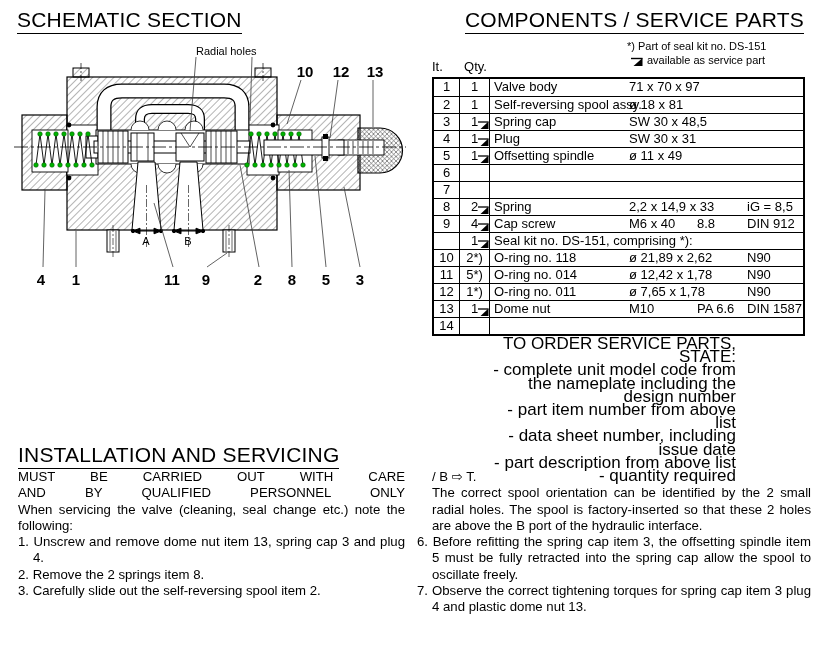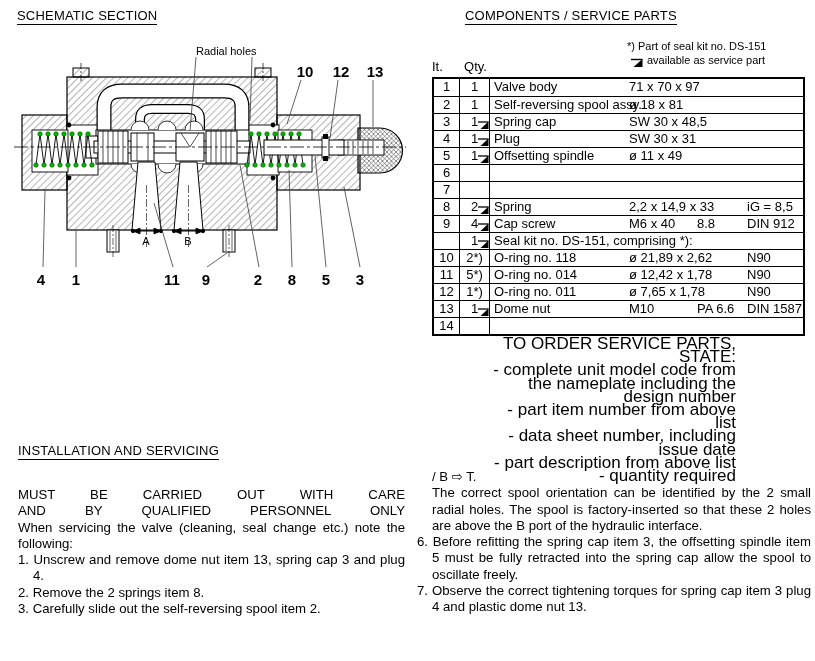--- a/index.html
+++ b/index.html
@@ -1,44 +1,44 @@
 <!DOCTYPE html>
 <html><head>
 <meta charset="utf-8">
 <style>
   html,body{margin:0;padding:0;background:#fff;}
   #page{position:relative;width:815px;height:661px;background:#fff;overflow:hidden;
         font-family:"Liberation Sans","DejaVu Sans",sans-serif;color:#000;}
-  .h1{position:absolute;font-size:13px;letter-spacing:.2px;white-space:nowrap;text-decoration:underline;}
+  .h1{position:absolute;font-size:21px;letter-spacing:.2px;white-space:nowrap;text-decoration:underline;}
   .h1 span{border-bottom:1.5px solid #000;padding-bottom:1px;display:inline-block;}
   
   .thead{position:absolute;left:432px;top:59px;width:373px;display:flex;font-size:13px;}
   .thead .hit{width:28px;}
   .thead .hqty{width:31px;text-align:center;}
   .thead .hdesc{padding-left:5px;margin-top:48px;}
   .ctable{position:absolute;left:432px;top:77px;width:373px;border:2px solid #000;box-sizing:border-box;background:#fff;}
   .trow{display:flex;height:17px;line-height:16px;font-size:13px;box-sizing:border-box;}
   .trow + .trow{border-top:1px solid #000;}
   .c-it{width:26px;border-right:1px solid #000;text-align:center;box-sizing:border-box;}
   .c-qty{width:30px;border-right:1px solid #000;text-align:center;position:relative;box-sizing:border-box;}
   .c-qty .marker{position:absolute;right:0;bottom:1px;}
   .c-rest{flex:1;display:flex;padding-left:4px;overflow:visible;}
   .c-desc{width:135px;white-space:nowrap;flex:none;}
   .c-size{width:68px;white-space:nowrap;flex:none;}
   .c-mid{width:50px;white-space:nowrap;flex:none;}
   .c-extra{flex:1;white-space:nowrap;}
   
   .kitnote{position:absolute;left:627px;top:39px;font-size:11px;line-height:14px;}
-  .kitnote .l2{display:flex;align-items:flex-end;}
+  .kitnote .l2{display:flex;align-items:center;}
   .kitnote .l2 svg{margin:3px 4px 0 4px;}
   .ordernote{position:absolute;left:486px;top:337px;width:250px;font-size:17px;line-height:13.2px;text-align:right;}
   .oitem{padding-left:12px;text-indent:-12px;}
   
   .instcol{position:absolute;top:469px;font-size:13.2px;line-height:16.3px;}
-  #inst-left{left:18px;width:387px;margin-top:18px;}
+  #inst-left{left:18px;width:387px;}
   #inst-right{left:417px;width:394px;}
   .stretch{text-align:justify;text-align-last:justify;}
   .para{text-align:justify;}
   .nitem{padding-left:15px;text-indent:-15px;text-align:justify;}
   .indent{padding-left:15px;text-align:justify;}
   svg text{font-family:"Liberation Sans","DejaVu Sans",sans-serif;}
 </style>
 </head>
 <body>
 

